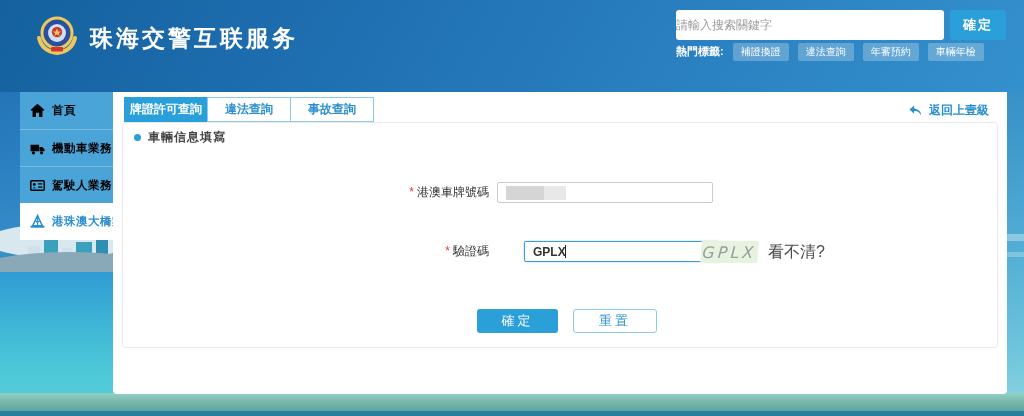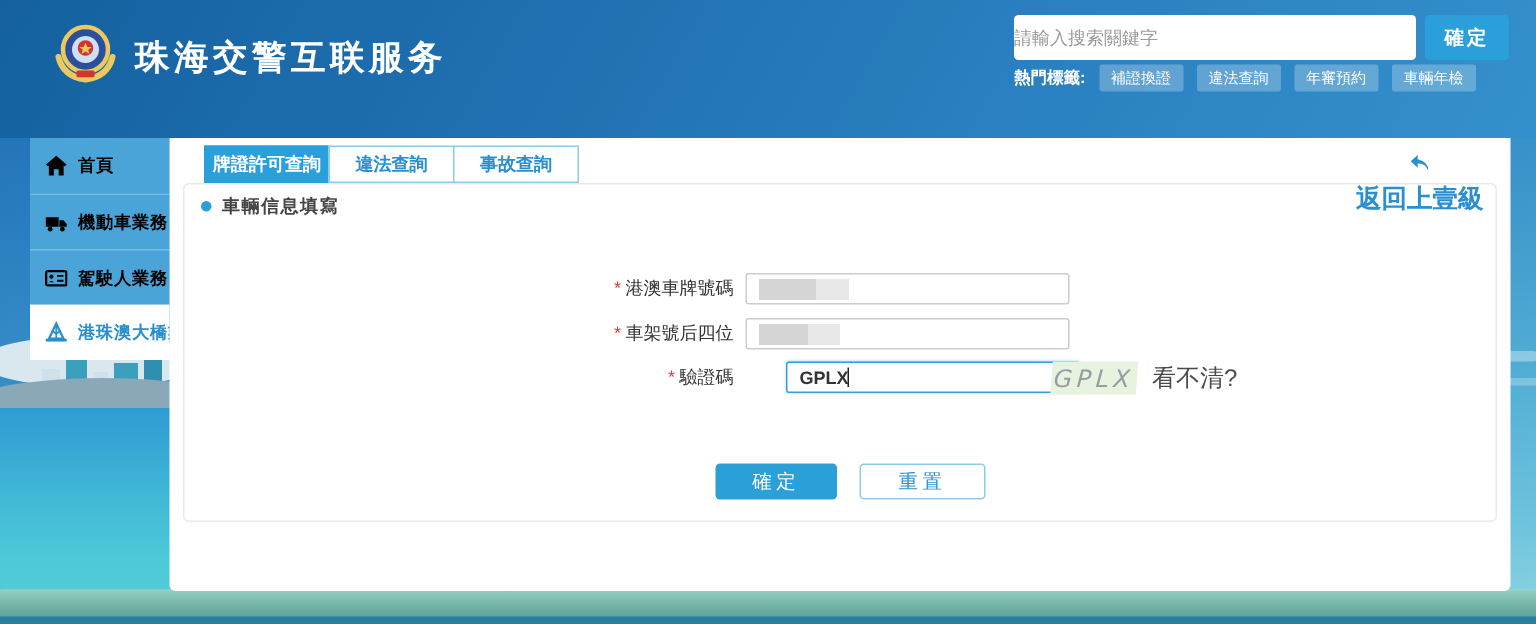--- a/index.html
+++ b/index.html
@@ -53,24 +53,24 @@
   .side-icon svg { width:15px; height:15px; fill:currentColor; stroke:currentColor; }
   .side-label { font-size:11.5px; letter-spacing:0.5px; }
 
   
   .panel { position:absolute; left:113px; top:92px; width:894px; height:302px; background:#ffffff;
     z-index:4; border-radius:0 0 4px 4px; }
   .tabs { position:absolute; left:7px; top:5px; display:flex; }
   .tab { width:84px; height:25px; display:flex; align-items:center; justify-content:center;
     font-size:12px; font-weight:bold; background:#ffffff; border:1px solid #8ecbea; color:#2a8fd0;
     cursor:pointer; margin-left:-1px; white-space:nowrap; }
-  .tab:first-child { margin-left:16px; }
+  .tab:first-child { margin-left:4px; }
   .tab.active { background:#2aa0db; border-color:#2aa0db; color:#ffffff; }
   .back-link { position:absolute; right:18px; top:10px; display:flex; align-items:center; gap:6px;
-    color:#2a8fd0; font-size:17px; font-weight:bold; cursor:pointer;flex-direction:column; }
+    color:#2a8fd0; font-size:12px; font-weight:bold; cursor:pointer; }
   .back-link svg { width:15px; height:13px; }
 
   .card { position:absolute; left:9px; right:9px; top:30px; bottom:46px; border:1px solid #e9e9e9; border-radius:4px;padding-left:28px; }
   .section-head { position:absolute; left:11px; top:6px; display:flex; align-items:center; gap:7px; }
   .dot { width:7px; height:7px; border-radius:50%; background:#2a9fd8; }
   .section-title { font-size:12px; font-weight:bold; color:#454545; letter-spacing:1px; }
 
   .form-row { position:absolute; left:0; width:100%; display:flex; align-items:center; }
   .f-label { width:366px; text-align:right; font-size:12px; color:#333; white-space:nowrap; }
   .req { color:#e03c3c; margin-right:3px; font-size:12px; }
@@ -213,32 +213,20 @@
         </span>
         <span class="input-wrap">
           <input class="f-input" type="text" style="">
           <span class="redact">
             <span class="d1" style="width:38px;"></span>
               <span class="d2" style="width:22px;"></span>
           </span>
         </span>
       </div>
 
-      <div class="form-row" style="top:89px;">
-        <span class="f-label">
-          <span class="req">*</span><span>車架號后四位</span>
-        </span>
-        <span class="input-wrap">
-          <input class="f-input" type="text" style="">
-          <span class="redact">
-            <span class="d1" style="width:33px;"></span>
-              <span class="d2" style="width:21px;"></span>
-          </span>
-        </span>
-      </div>
 
       <div class="form-row" style="top:118px;gap:27px;">
         <span class="f-label">
           <span class="req">*</span><span>驗證碼</span>
         </span>
         <span class="input-wrap">
           <input class="f-input focused" type="text" value="GPLX" style="">
           <span class="caret"></span>
         </span>
       </div>

